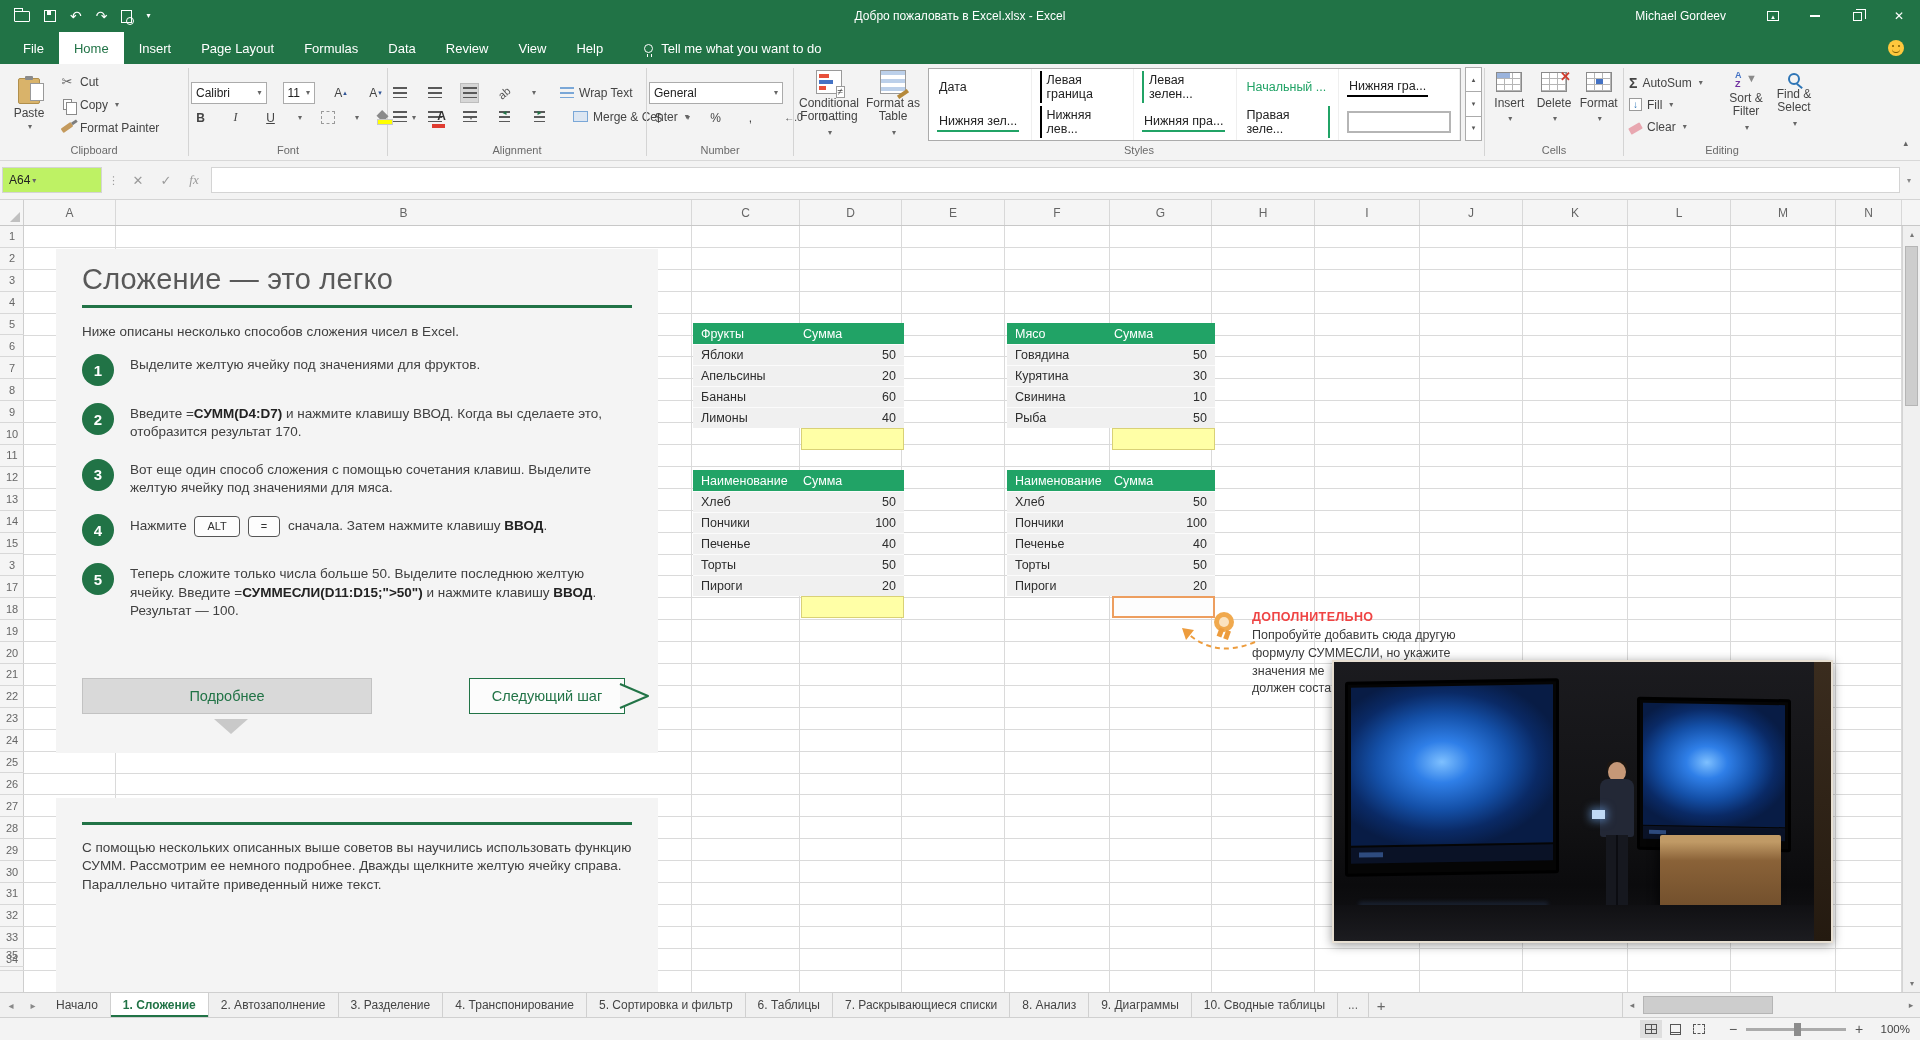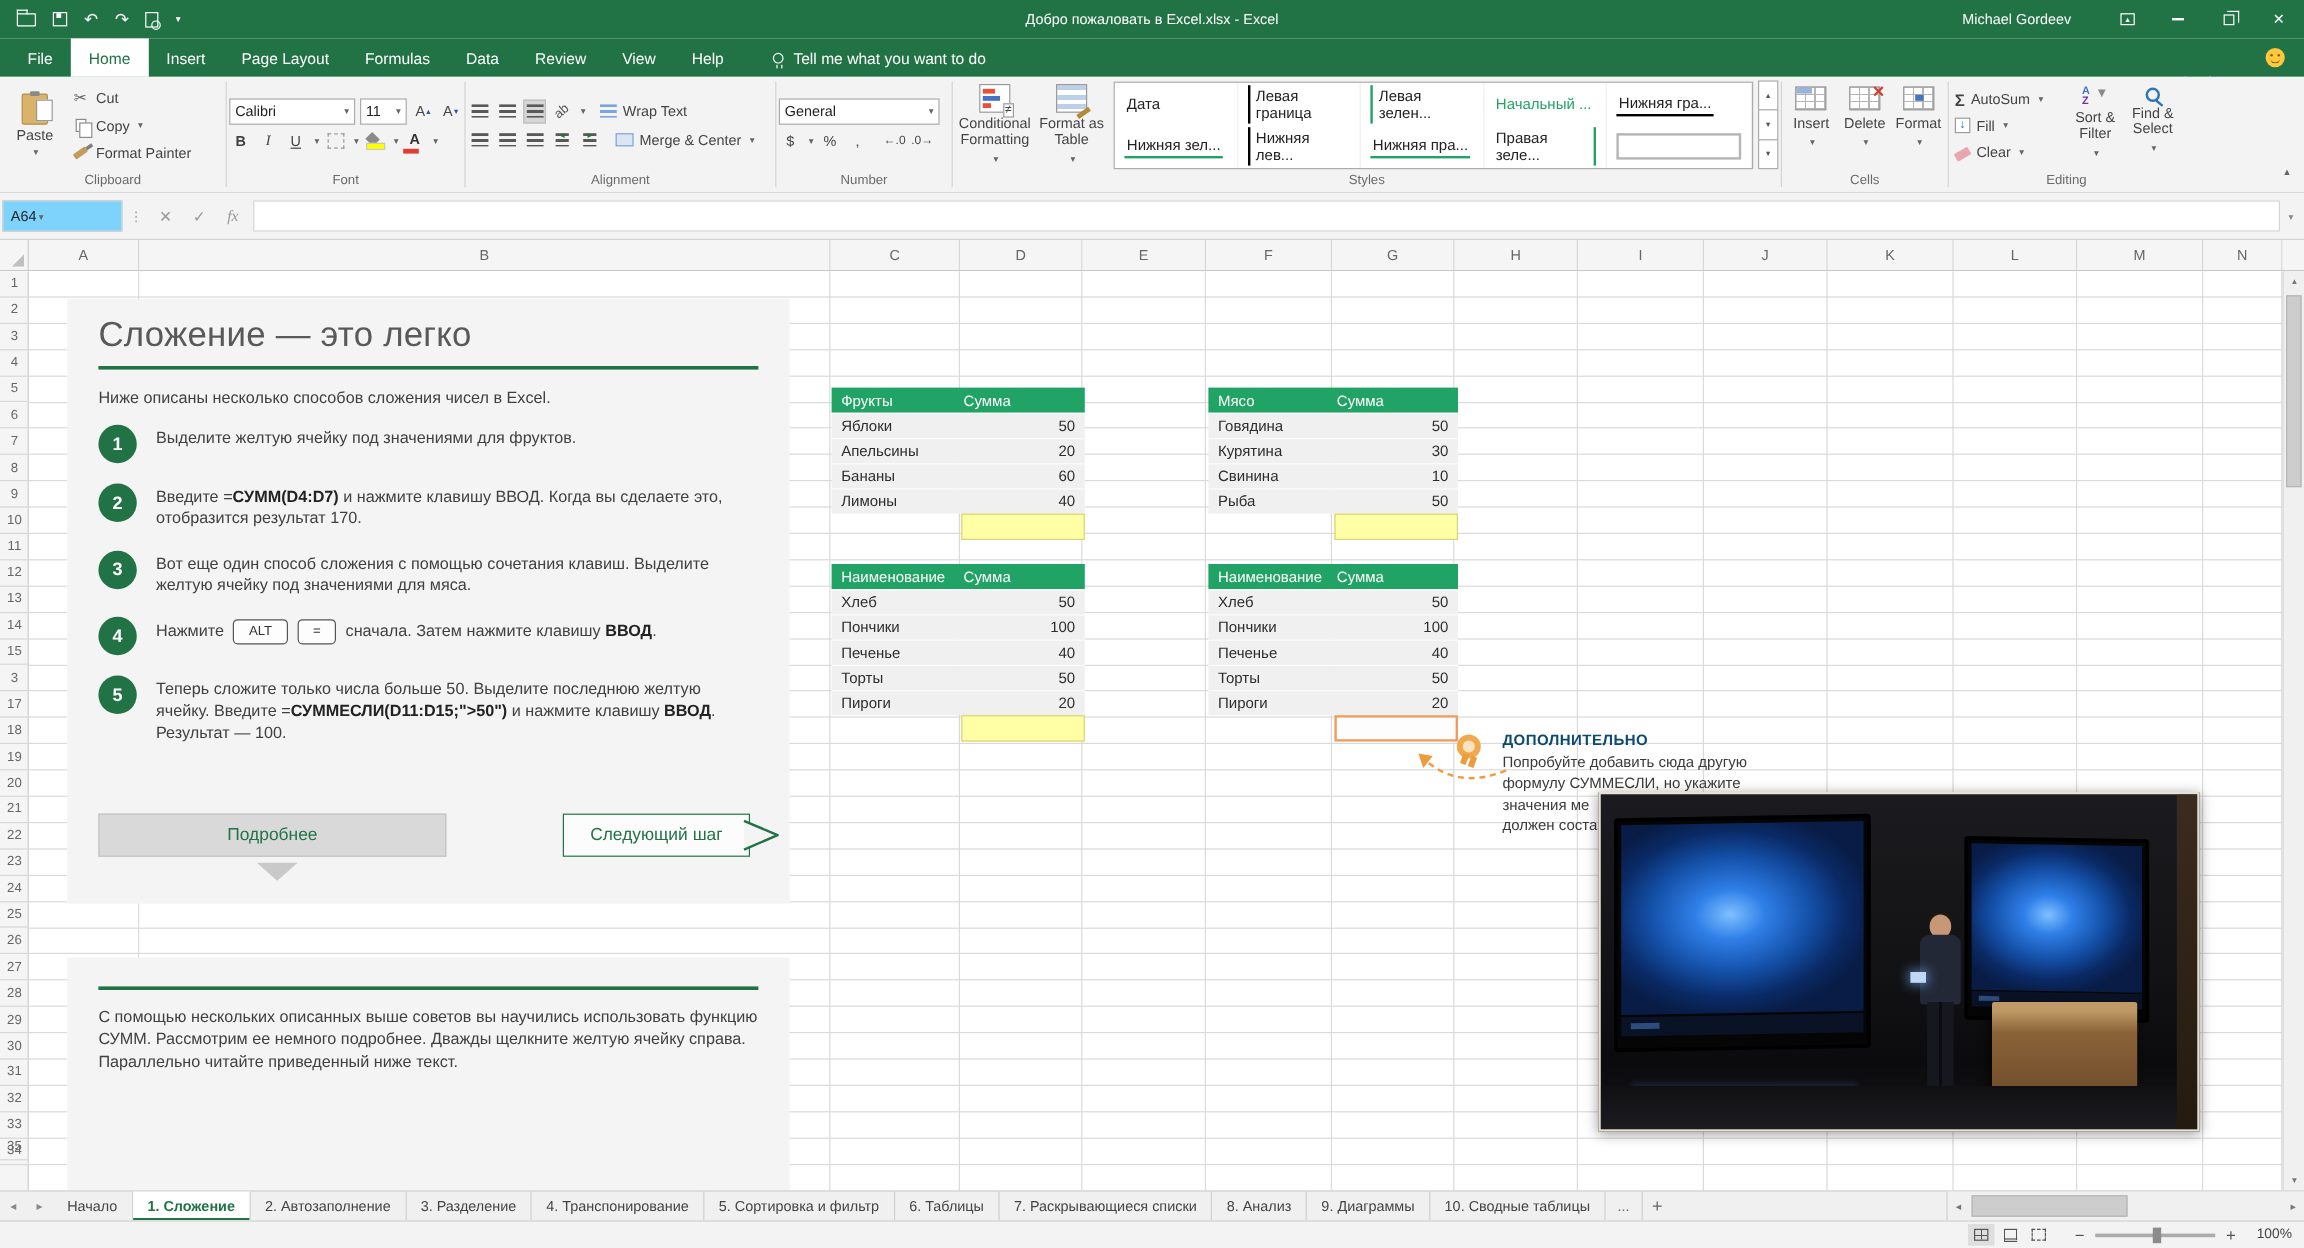--- a/index.html
+++ b/index.html
@@ -59,21 +59,21 @@
   .clip-page{position:absolute;right:-5px;top:4px;width:14px;height:18px;background:#fff;border:1px solid #999;}
   .clip-col{display:flex;flex-direction:column;justify-content:center;gap:3px;}
   .rsmall{display:flex;align-items:center;gap:5px;height:20px;padding:0 3px;white-space:nowrap;}
   .ic{display:inline-flex;align-items:center;justify-content:center;width:16px;}
   .scissors{color:#666;font-size:13px;}
   .copyic{width:9px;height:11px;border:1px solid #8a8a8a;background:#fff;position:relative;}
   .copyic:before{content:"";position:absolute;left:2px;top:2px;width:9px;height:11px;border:1px solid #8a8a8a;background:#fff;}
   .brushic{width:12px;height:5px;background:#c49a5d;border-radius:1px;position:relative;transform:rotate(-35deg);}
   .brushic:before{content:"";position:absolute;right:-6px;top:1px;width:6px;height:3px;background:#7d7d7d;}
   .fcol{display:flex;flex-direction:column;justify-content:center;gap:4px;width:100%;}
-  .frow{display:flex;align-items:center;gap:4px;}
+  .frow{display:flex;align-items:center;gap:16px;}
   .combo{background:#fff;border:1px solid #ababab;height:22px;display:flex;align-items:center;
          padding:0 4px;justify-content:space-between;font-size:12px;color:#222;}
   .combo .caret{margin-left:6px;}
   .c-family{width:108px;} .c-size{width:40px;} .c-number{width:134px;}
   .fbtn{min-width:19px;height:20px;display:flex;align-items:center;justify-content:center;color:#444;}
   .grow:after{content:"▴";font-size:7px;color:#2f5496;margin-left:1px;vertical-align:top;}
   .shrink:after{content:"▾";font-size:7px;color:#2f5496;margin-left:1px;vertical-align:top;}
   .bld{font-weight:bold;} .itl{font-style:italic;font-family:"Liberation Serif",serif;} .und{text-decoration:underline;}
   .borderic{width:14px;height:13px;border:1px dashed #9a9a9a;}
   .fillic{width:15px;height:14px;position:relative;}
@@ -130,21 +130,21 @@
   .az{display:flex;flex-direction:column;font-size:9px;font-weight:bold;line-height:9px;position:relative;width:22px;align-items:flex-start;}
   .az .a{color:#4472c4;} .az .z{color:#7030a0;}
   .az .funnel{position:absolute;right:0;top:3px;color:#8a8a8a;font-size:11px;}
   .mag{width:12px;height:12px;border:2px solid #2e75b6;border-radius:50%;position:relative;margin-top:2px;}
   .mag:after{content:"";position:absolute;right:-5px;bottom:-4px;width:7px;height:2px;background:#2e75b6;transform:rotate(40deg);}
   .rib-collapse{position:absolute;right:12px;top:138px;font-size:9px;color:#666;}
 
   
   .formula-row{position:absolute;left:0;top:161px;width:1920px;height:39px;background:#f3f3f3;
                border-bottom:1px solid #d4d4d4;display:flex;align-items:center;padding:5px 2px;}
-  .namebox{width:100px;height:26px;background:#7dd3fc;border:1px solid #d4d4d4;display:flex;align-items:center;
+  .namebox{width:100px;height:26px;background:#bef264;border:1px solid #d4d4d4;display:flex;align-items:center;
            justify-content:flex-start;padding:0 6px;font-size:12px;color:#222;}
   .fdots{color:#9a9a9a;font-size:11px;padding:0 6px;}
   .fbtns{display:flex;gap:2px;}
   .fbtns span{width:26px;height:26px;display:flex;align-items:center;justify-content:center;color:#9a9a9a;font-size:13px;}
   .fxi{font-style:italic;font-family:"Liberation Serif",serif;color:#555;}
   .finput{flex:1;height:26px;background:#fff;border:1px solid #d4d4d4;margin-left:4px;}
   .fexpand{width:18px;text-align:center;color:#888;font-size:8px;}
 
   
   .headers-row{position:absolute;left:0;top:200px;width:1920px;height:26px;background:#f5f5f5;
@@ -204,21 +204,21 @@
   .xt-cell{width:103px;}
   .xt-cell.yellow{background:#ffffa6;border:1px solid #d9d177;}
   .xt-cell.selected{background:#fdfdfd;border:2.5px solid #ed9e5f;}
 
   
   .tip{position:absolute;left:1214px;top:610px;width:300px;z-index:1;}
   .medal{position:absolute;left:0;top:2px;width:20px;height:20px;border-radius:50%;background:#f0a94e;}
   .medal:before{content:"";position:absolute;left:5px;top:5px;width:10px;height:10px;border-radius:50%;background:#fbe3c0;}
   .medal:after{content:"";position:absolute;left:4px;top:16px;width:5px;height:9px;background:#ed9c3d;transform:rotate(20deg);
                box-shadow:7px 0 0 #ed9c3d;}
-  .tip-heading{margin-left:38px;font-size:12.5px;font-weight:bold;color:#0c4a6e;letter-spacing:.4px;}
+  .tip-heading{margin-left:38px;font-size:12.5px;font-weight:bold;color:#ef4444;letter-spacing:.4px;}
   .tip-lines{margin-left:38px;margin-top:3px;font-size:12.5px;color:#3a3a3a;line-height:1.42;}
   .tip-arrow{position:absolute;left:1150px;top:600px;z-index:1;}
 
   
   .video{position:absolute;left:1332px;top:660px;width:501px;height:283px;z-index:10;
          border:2px solid #e7dfd2;box-shadow:0 2px 10px rgba(0,0,0,.4);background:#141416;overflow:hidden;}
   .stage{position:absolute;inset:0;background:linear-gradient(#1b1b1f 0%,#121214 55%,#0b0b0d 80%,#141417 100%);}
   .screen{position:absolute;background:#050505;border:3px solid #000;border-radius:3px;padding:3px;}
   .scr-left{left:2.2%;top:6.5%;width:43%;height:70%;transform:skewY(-1deg);}
   .scr-right{left:61%;top:13%;width:31%;height:55%;transform:skewY(1deg);}

